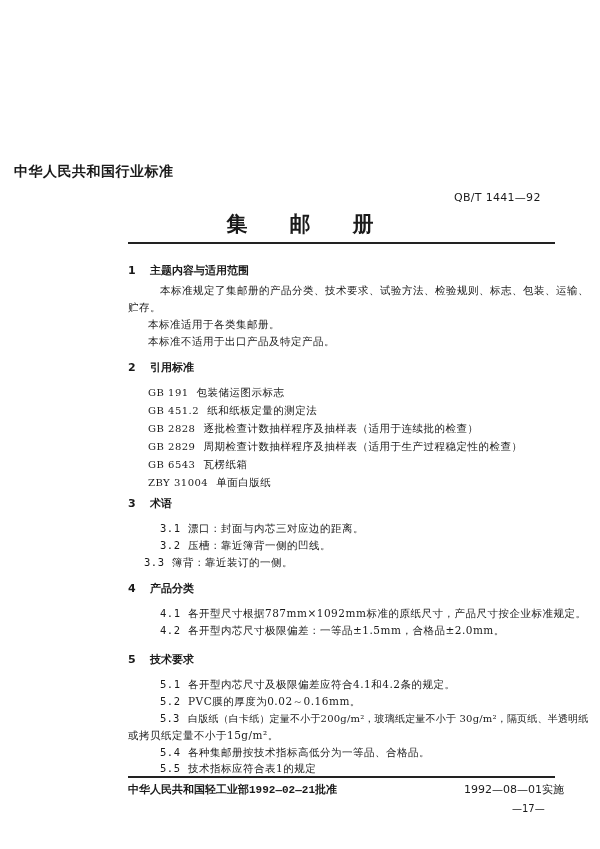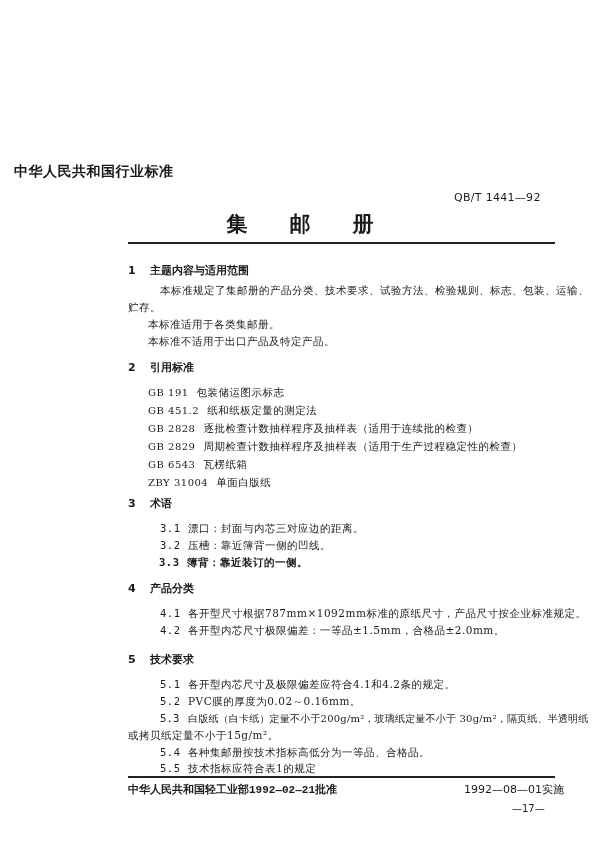--- a/index.html
+++ b/index.html
@@ -48,21 +48,21 @@
 <div class="abs p ref" style="left:148px;top:422px;"><span class="code">GB 2828</span><span>逐批检查计数抽样程序及抽样表（适用于连续批的检查）</span></div>
 <div class="abs p ref" style="left:148px;top:440px;"><span class="code">GB 2829</span><span>周期检查计数抽样程序及抽样表（适用于生产过程稳定性的检查）</span></div>
 <div class="abs p ref" style="left:148px;top:458px;"><span class="code">GB 6543</span><span>瓦楞纸箱</span></div>
 <div class="abs p ref" style="left:148px;top:476px;"><span class="code">ZBY 31004</span><span>单面白版纸</span></div>
 
 <div class="abs sec" style="left:128px;top:496px;">
   <span class="num">3</span><span>术语</span>
 </div>
 <div class="abs p clause" style="left:128px;top:522px;"><span class="num">3.1</span><span>漂口：封面与内芯三对应边的距离。</span></div>
 <div class="abs p clause" style="left:128px;top:539px;"><span class="num">3.2</span><span>压槽：靠近簿背一侧的凹线。</span></div>
-<div class="abs p clause" style="left:127px;top:556px;font-weight:bold;"><span class="num">3.3</span><span>簿背：靠近装订的一侧。</span></div>
+<div class="abs p clause" style="left:112px;top:556px;"><span class="num">3.3</span><span>簿背：靠近装订的一侧。</span></div>
 
 <div class="abs sec" style="left:128px;top:581px;">
   <span class="num">4</span><span>产品分类</span>
 </div>
 <div class="abs p clause" style="left:128px;top:607px;"><span class="num">4.1</span><span>各开型尺寸根据787mm×1092mm标准的原纸尺寸，产品尺寸按企业标准规定。</span></div>
 <div class="abs p clause" style="left:128px;top:624px;"><span class="num">4.2</span><span>各开型内芯尺寸极限偏差：一等品±1.5mm，合格品±2.0mm。</span></div>
 
 <div class="abs sec" style="left:128px;top:652px;">
   <span class="num">5</span><span>技术要求</span>
 </div>

